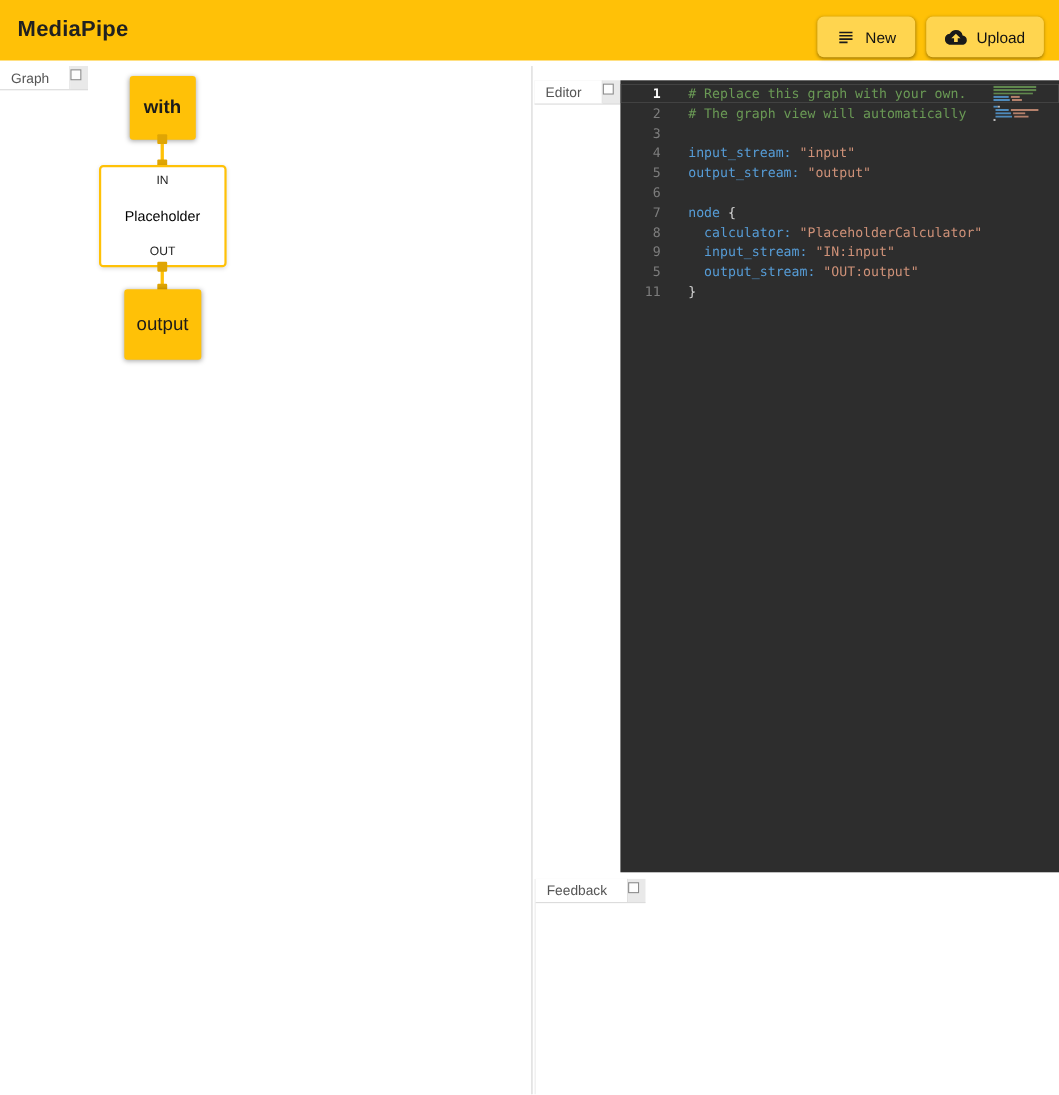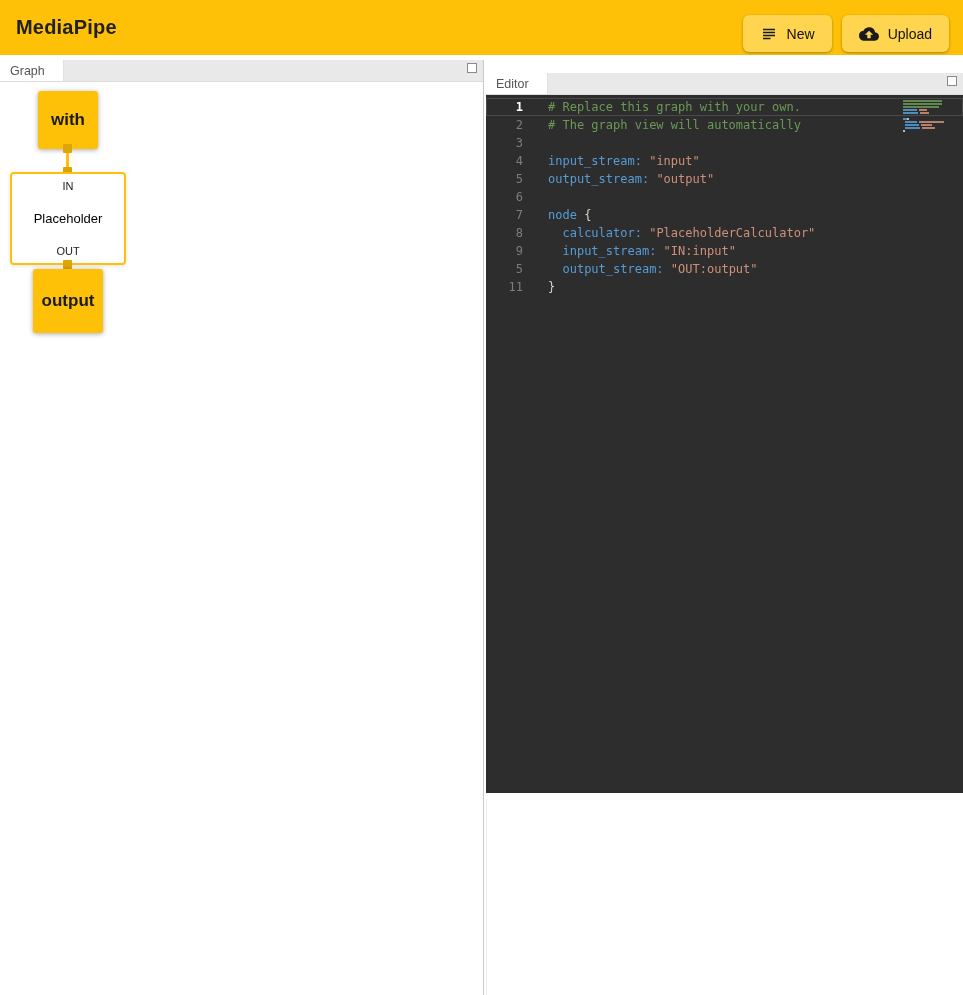--- a/index.html
+++ b/index.html
@@ -24,21 +24,21 @@
     height: 37px; padding: 0 17px;
     font-family: "Liberation Sans", sans-serif; font-size: 14px; font-weight: 500; color: #111;
     box-shadow: 0 1px 3px rgba(0,0,0,0.35);
     cursor: pointer;
   }
   .btn-icon { display: flex; align-items: center; }
 
   
   .main { display: flex; margin-top: 5px; height: 935px; }
 
-  .panel { display: flex; flex-direction: column; }
+  .panel { display: flex; flex-direction: row; }
 
   .tabbar {
     height: 22px; background: #e9e9e9;
     display: flex; align-items: stretch;
     border-bottom: 1px solid #dcdcdc;
     flex: none;
   }
   .tab {
     background: #fff; color: #555;
     font-size: 12.5px;
@@ -63,24 +63,24 @@
     display: flex; align-items: center; justify-content: center;
     cursor: pointer;
   }
   .input-node {
     left: 38px; top: 9px; width: 60px; height: 58px;
     background: #FFC107; border-radius: 3px;
     box-shadow: 0 1px 5px rgba(0,0,0,0.35);
     font-size: 17px; font-weight: bold; color: #1b1b1b;
   }
   .output-node {
-    left: 33px; top: 187px; width: 70px; height: 64px;
+    left: 33px; top: 203px; width: 70px; height: 64px;
     background: #FFC107; border-radius: 3px;
     box-shadow: 0 1px 5px rgba(0,0,0,0.35);
-    font-size: 17px; font-weight: bold; color: #1b1b1b;
+    font-size: 17px; font-weight: normal; color: #1b1b1b;
   }
   .placeholder-node {
     left: 10px; top: 90px; width: 116px; height: 93px;
     background: #fff; border: 2px solid #FFC107; border-radius: 4px;
     box-shadow: 0 1px 4px rgba(0,0,0,0.12);
     flex-direction: column; justify-content: space-between;
     padding: 6px 0;
   }
   .port-label { font-size: 11px; color: #222; text-align: center; }
   .node-title { font-size: 13px; color: #000; text-align: left; }
@@ -208,18 +208,24 @@
               <div class="mm-line"><span style="width: 4px; background: rgb(86, 156, 214);"></span><span style="width: 2px; background: rgb(212, 212, 212);"></span></div>
               <div class="mm-line"><span style="width: 2px; background: transparent;"></span><span style="width: 12px; background: rgb(86, 156, 214);"></span><span style="width: 2px; background: transparent;"></span><span style="width: 25px; background: rgb(206, 145, 120);"></span></div>
               <div class="mm-line"><span style="width: 2px; background: transparent;"></span><span style="width: 14px; background: rgb(86, 156, 214);"></span><span style="width: 2px; background: transparent;"></span><span style="width: 11px; background: rgb(206, 145, 120);"></span></div>
               <div class="mm-line"><span style="width: 2px; background: transparent;"></span><span style="width: 15px; background: rgb(86, 156, 214);"></span><span style="width: 2px; background: transparent;"></span><span style="width: 13px; background: rgb(206, 145, 120);"></span></div>
               <div class="mm-line"><span style="width: 2px; background: rgb(212, 212, 212);"></span></div>
             </div>
         </div>
       </section>
 
       <section class="panel feedback-panel">
+        <div class="tabbar">
+          <div class="tab">
+            <span>Feedback</span>
+          </div>
+          <span class="popout"></span>
+        </div>
         <div class="feedback-content"></div>
       </section>
 
     </div>
   </div>
 </div>
 
 </body></html>

